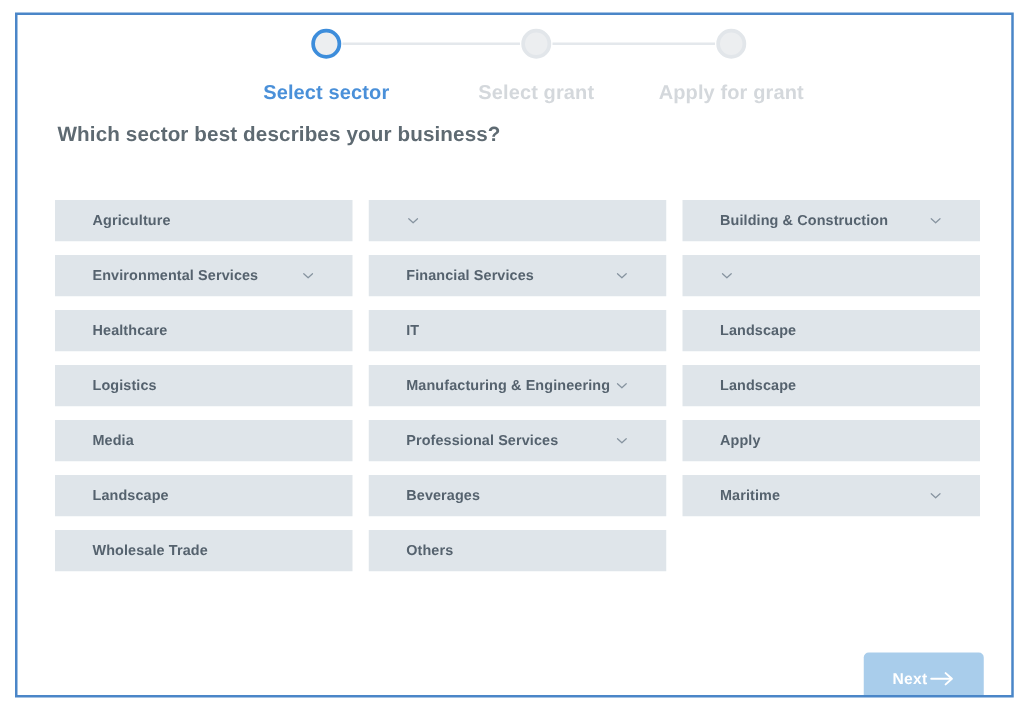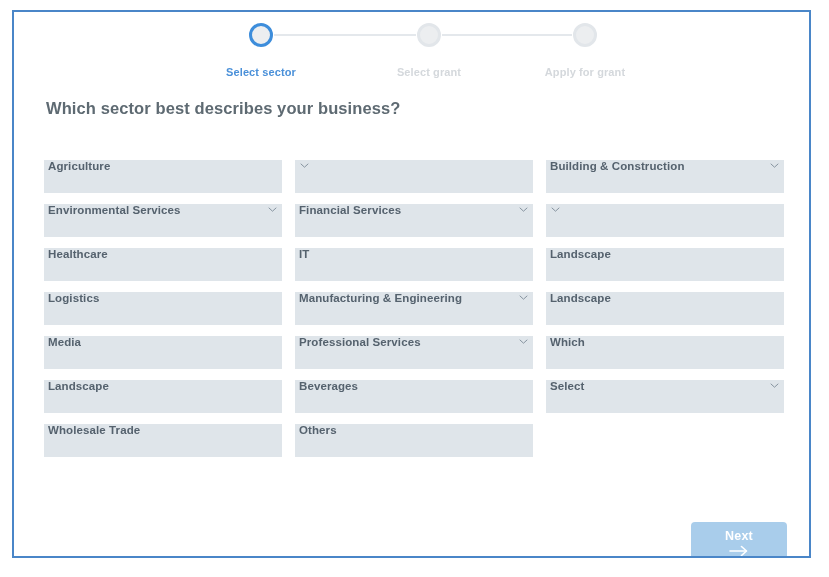--- a/index.html
+++ b/index.html
@@ -65,21 +65,21 @@
   }
   .step-dot.active {
     border: 3px solid #3d8ddb;
     background: #eceef0;
   }
   .step-dot.inactive {
     border: 3px solid #e2e6ea;
     background: #eceef0;
   }
   .step-label {
-    font-size: 11px;
+    font-size: 16px;
     margin-top: 14px;
     letter-spacing: 0.1px;
   }
   .step-label.active {
     color: #4a90d9;
     font-weight: bold;
   }
   .step-label.inactive {
     color: #d4d8dc;
     font-weight: bold;
@@ -112,21 +112,22 @@
   .grid-row {
     display: flex;
     gap: 13px;
     margin-bottom: 11px;
   }
   .sector-tile {
     flex: 1 1 0;
     height: 33px;
     background: #dfe5ea;
     display: flex;
-    padding: 0 4px;
+    align-items: center;
+    padding: 0 30px;
     box-sizing: border-box;
     cursor: pointer;
   }
   .sector-tile.empty {
     background: transparent;
     cursor: default;
   }
   .sector-label {
     font-size: 11.5px;
     font-weight: bold;
@@ -149,21 +150,20 @@
     bottom: -8px;
     width: 96px;
     height: 42px;
     background: #a9cdeb;
     border-radius: 4px;
     display: flex;
     align-items: center;
     justify-content: center;
     gap: 2px;
     cursor: pointer;
-    flex-direction: column;
   }
   #next-label {
     font-size: 12.5px;
     font-weight: bold;
     color: #ffffff;
     letter-spacing: 0.2px;
   }
   .arrow-icon {
     width: 20px;
     height: 12px;
@@ -280,32 +280,32 @@
           </div>
           <div class="sector-tile">
             <span class="sector-label">Professional Services</span>
             <span>
               <svg class="chev" viewBox="0 0 11 11" fill="none" xmlns="http://www.w3.org/2000/svg">
                 <path d="M2 4 L5.5 7.2 L9 4" stroke="#8794a0" stroke-width="1" stroke-linecap="round" stroke-linejoin="round" fill="none"></path>
               </svg>
             </span>
           </div>
           <div class="sector-tile">
-            <span class="sector-label">Which</span>
+            <span class="sector-label">Apply</span>
           </div>
         </div>
         <div class="grid-row">
           <div class="sector-tile">
             <span class="sector-label">Landscape</span>
           </div>
           <div class="sector-tile">
             <span class="sector-label">Beverages</span>
           </div>
           <div class="sector-tile">
-            <span class="sector-label">Select</span>
+            <span class="sector-label">Maritime</span>
             <span>
               <svg class="chev" viewBox="0 0 11 11" fill="none" xmlns="http://www.w3.org/2000/svg">
                 <path d="M2 4 L5.5 7.2 L9 4" stroke="#8794a0" stroke-width="1" stroke-linecap="round" stroke-linejoin="round" fill="none"></path>
               </svg>
             </span>
           </div>
         </div>
         <div class="grid-row">
           <div class="sector-tile">
             <span class="sector-label">Wholesale Trade</span>

